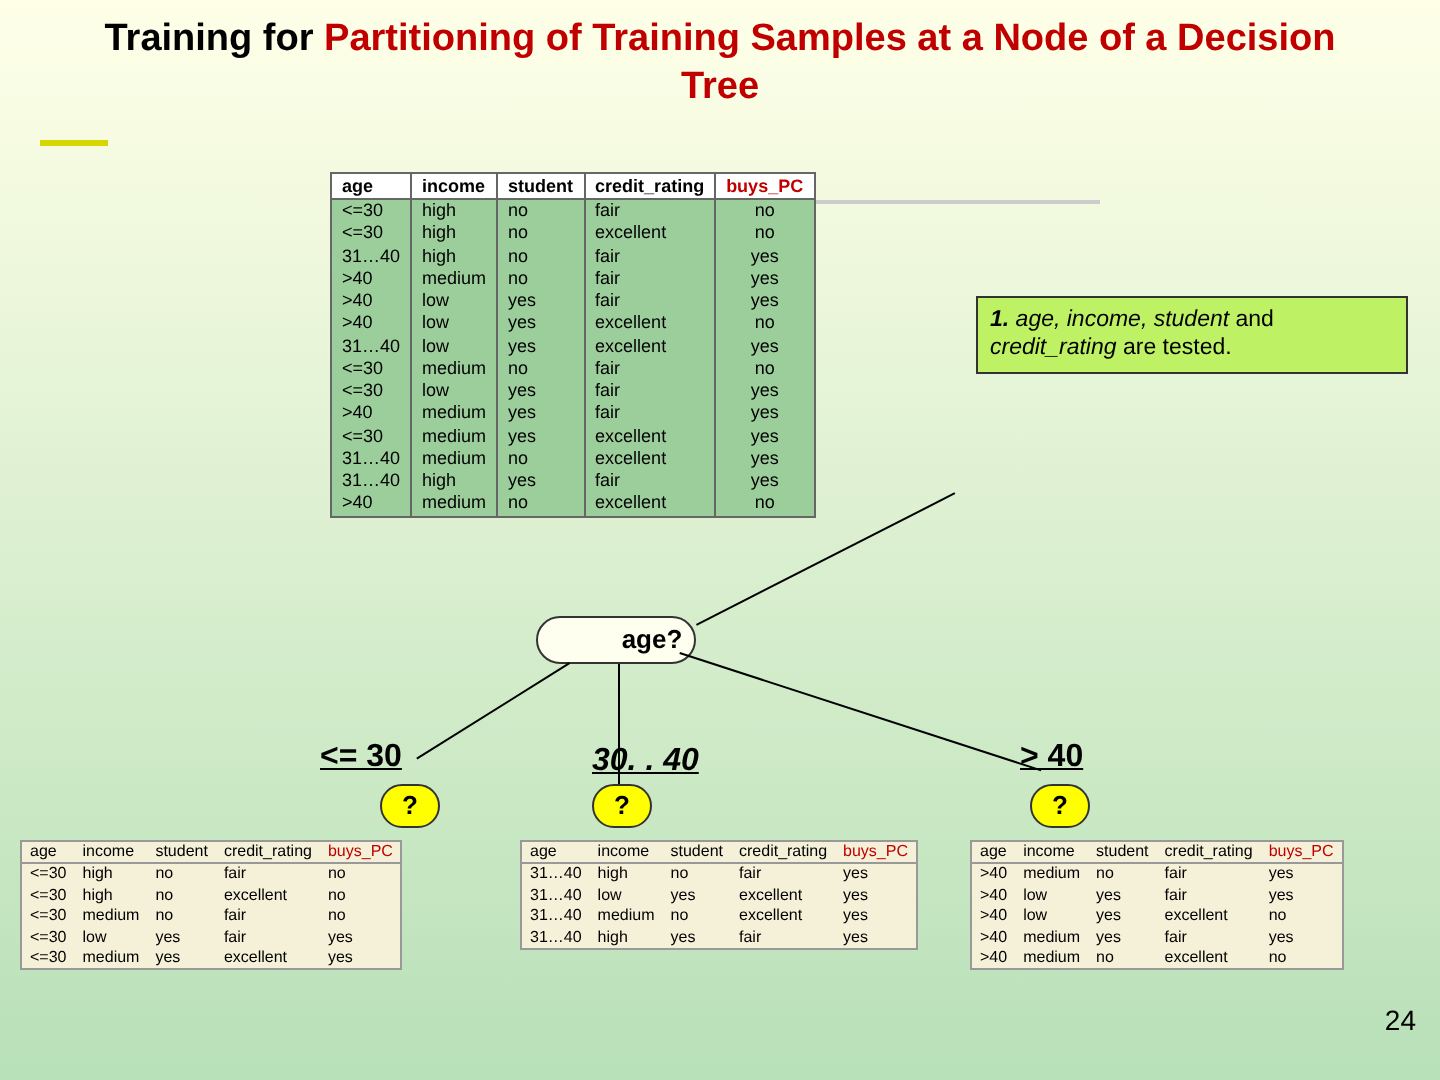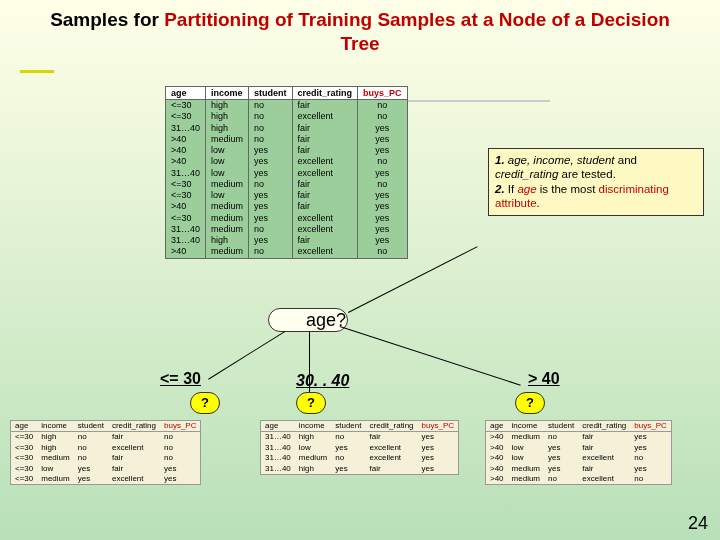--- a/index.html
+++ b/index.html
@@ -49,40 +49,40 @@
     border-left: 1px solid #666;
     border-right: 1px solid #666;
     padding: 0 5px;
     line-height: 1.25;
   }
   .main-table td.target { text-align: center; }
   .callout {
     position: absolute;
     left: 488px; top: 148px;
     width: 216px;
-    background: #fef9c3;
+    background: #bef264;
     border: 1px solid #333;
     font-size: 11.5px;
     padding: 4px 6px;
     line-height: 1.25;
   }
   .callout .it { font-style: italic; }
   .callout .itb { font-style: italic; font-weight: bold; }
   .callout .redit { color: #c00000; font-style: italic; }
   .callout .red { color: #c00000; }
   .age-node {
     position: absolute;
     left: 268px; top: 308px;
     width: 80px; height: 24px;
     background: #fffff0;
     border: 1px solid #333;
     border-radius: 14px;
     text-align: center;
-    font-size: 18px;
-    font-weight: normal;
+    font-size: 13px;
+    font-weight: bold;
     line-height: 22px;
     padding-left: 36px;
   }
   .edge {
     position: absolute;
     background: #000;
     height: 1px;
     transform-origin: 0 0;
   }
   .edge-left { left: 285px; top: 332px; width: 90px; transform: rotate(148deg); }
@@ -97,21 +97,21 @@
     transform: rotate(-27deg);
   }
   .branch-label {
     position: absolute;
     font-size: 16px;
     font-weight: bold;
     text-decoration: underline;
   }
   .bl-left  { left: 160px; top: 370px; }
   .bl-mid   { left: 296px; top: 372px; font-style: italic; }
-  .bl-right { left: 528px; top: 370px; }
+  .bl-right { left: 510px; top: 370px; }
   .qnode {
     position: absolute;
     width: 30px; height: 22px;
     background: #ffff00;
     border: 1px solid #333;
     border-radius: 12px;
     text-align: center;
     font-size: 13px;
     font-weight: bold;
     line-height: 20px;
@@ -132,29 +132,29 @@
     line-height: 1.3;
     white-space: nowrap;
   }
   .sub-table th { border-bottom: 1px solid #999; font-weight: normal; }
   .sub-table th.tgt { color: #c00000; }
   .t-left  { left: 10px;  top: 420px; }
   .t-mid   { left: 260px; top: 420px; }
   .t-right { left: 485px; top: 420px; }
   .pagenum {
     position: absolute;
-    right: 12px; bottom: 6px;
-    font-size: 18px;
+    right: 12px; bottom: 22px;
+    font-size: 14px;
   }
 </style>
 </head>
 <body>
 
 <div class="title">
-  <span>Samples for </span><span class="red">Partitioning of Training Samples at a Node of a Decision Tree</span>
+  <span>Training for </span><span class="red">Partitioning of Training Samples at a Node of a Decision Tree</span>
 </div>
 <div class="accent-line"></div>
 <div class="accent-rule"></div>
 
 <table class="main-table">
   <thead>
       <tr id="main-head">
         <th>age</th>
         <th>income</th>
         <th>student</th>
@@ -261,23 +261,20 @@
         <td>excellent</td>
         <td class="target">no</td>
       </tr>
     </tbody>
 </table>
 
 <div class="callout">
   <div>
     <span class="itb">1. </span><span class="it">age, income, student</span>
     <span>and </span><span class="it">credit_rating </span><span>are tested.</span>
-  </div>
-  <div>
-    <span class="itb">2. </span><span>If </span><span class="redit">age </span><span>is the most </span><span class="red">discriminating attribute</span><span>.</span>
   </div>
 </div>
 
 <div class="edge-callout"></div>
 
 <div class="age-node">age?</div>
 
 <div class="edge edge-left"></div>
 <div class="edge edge-mid"></div>
 <div class="edge edge-right"></div>

